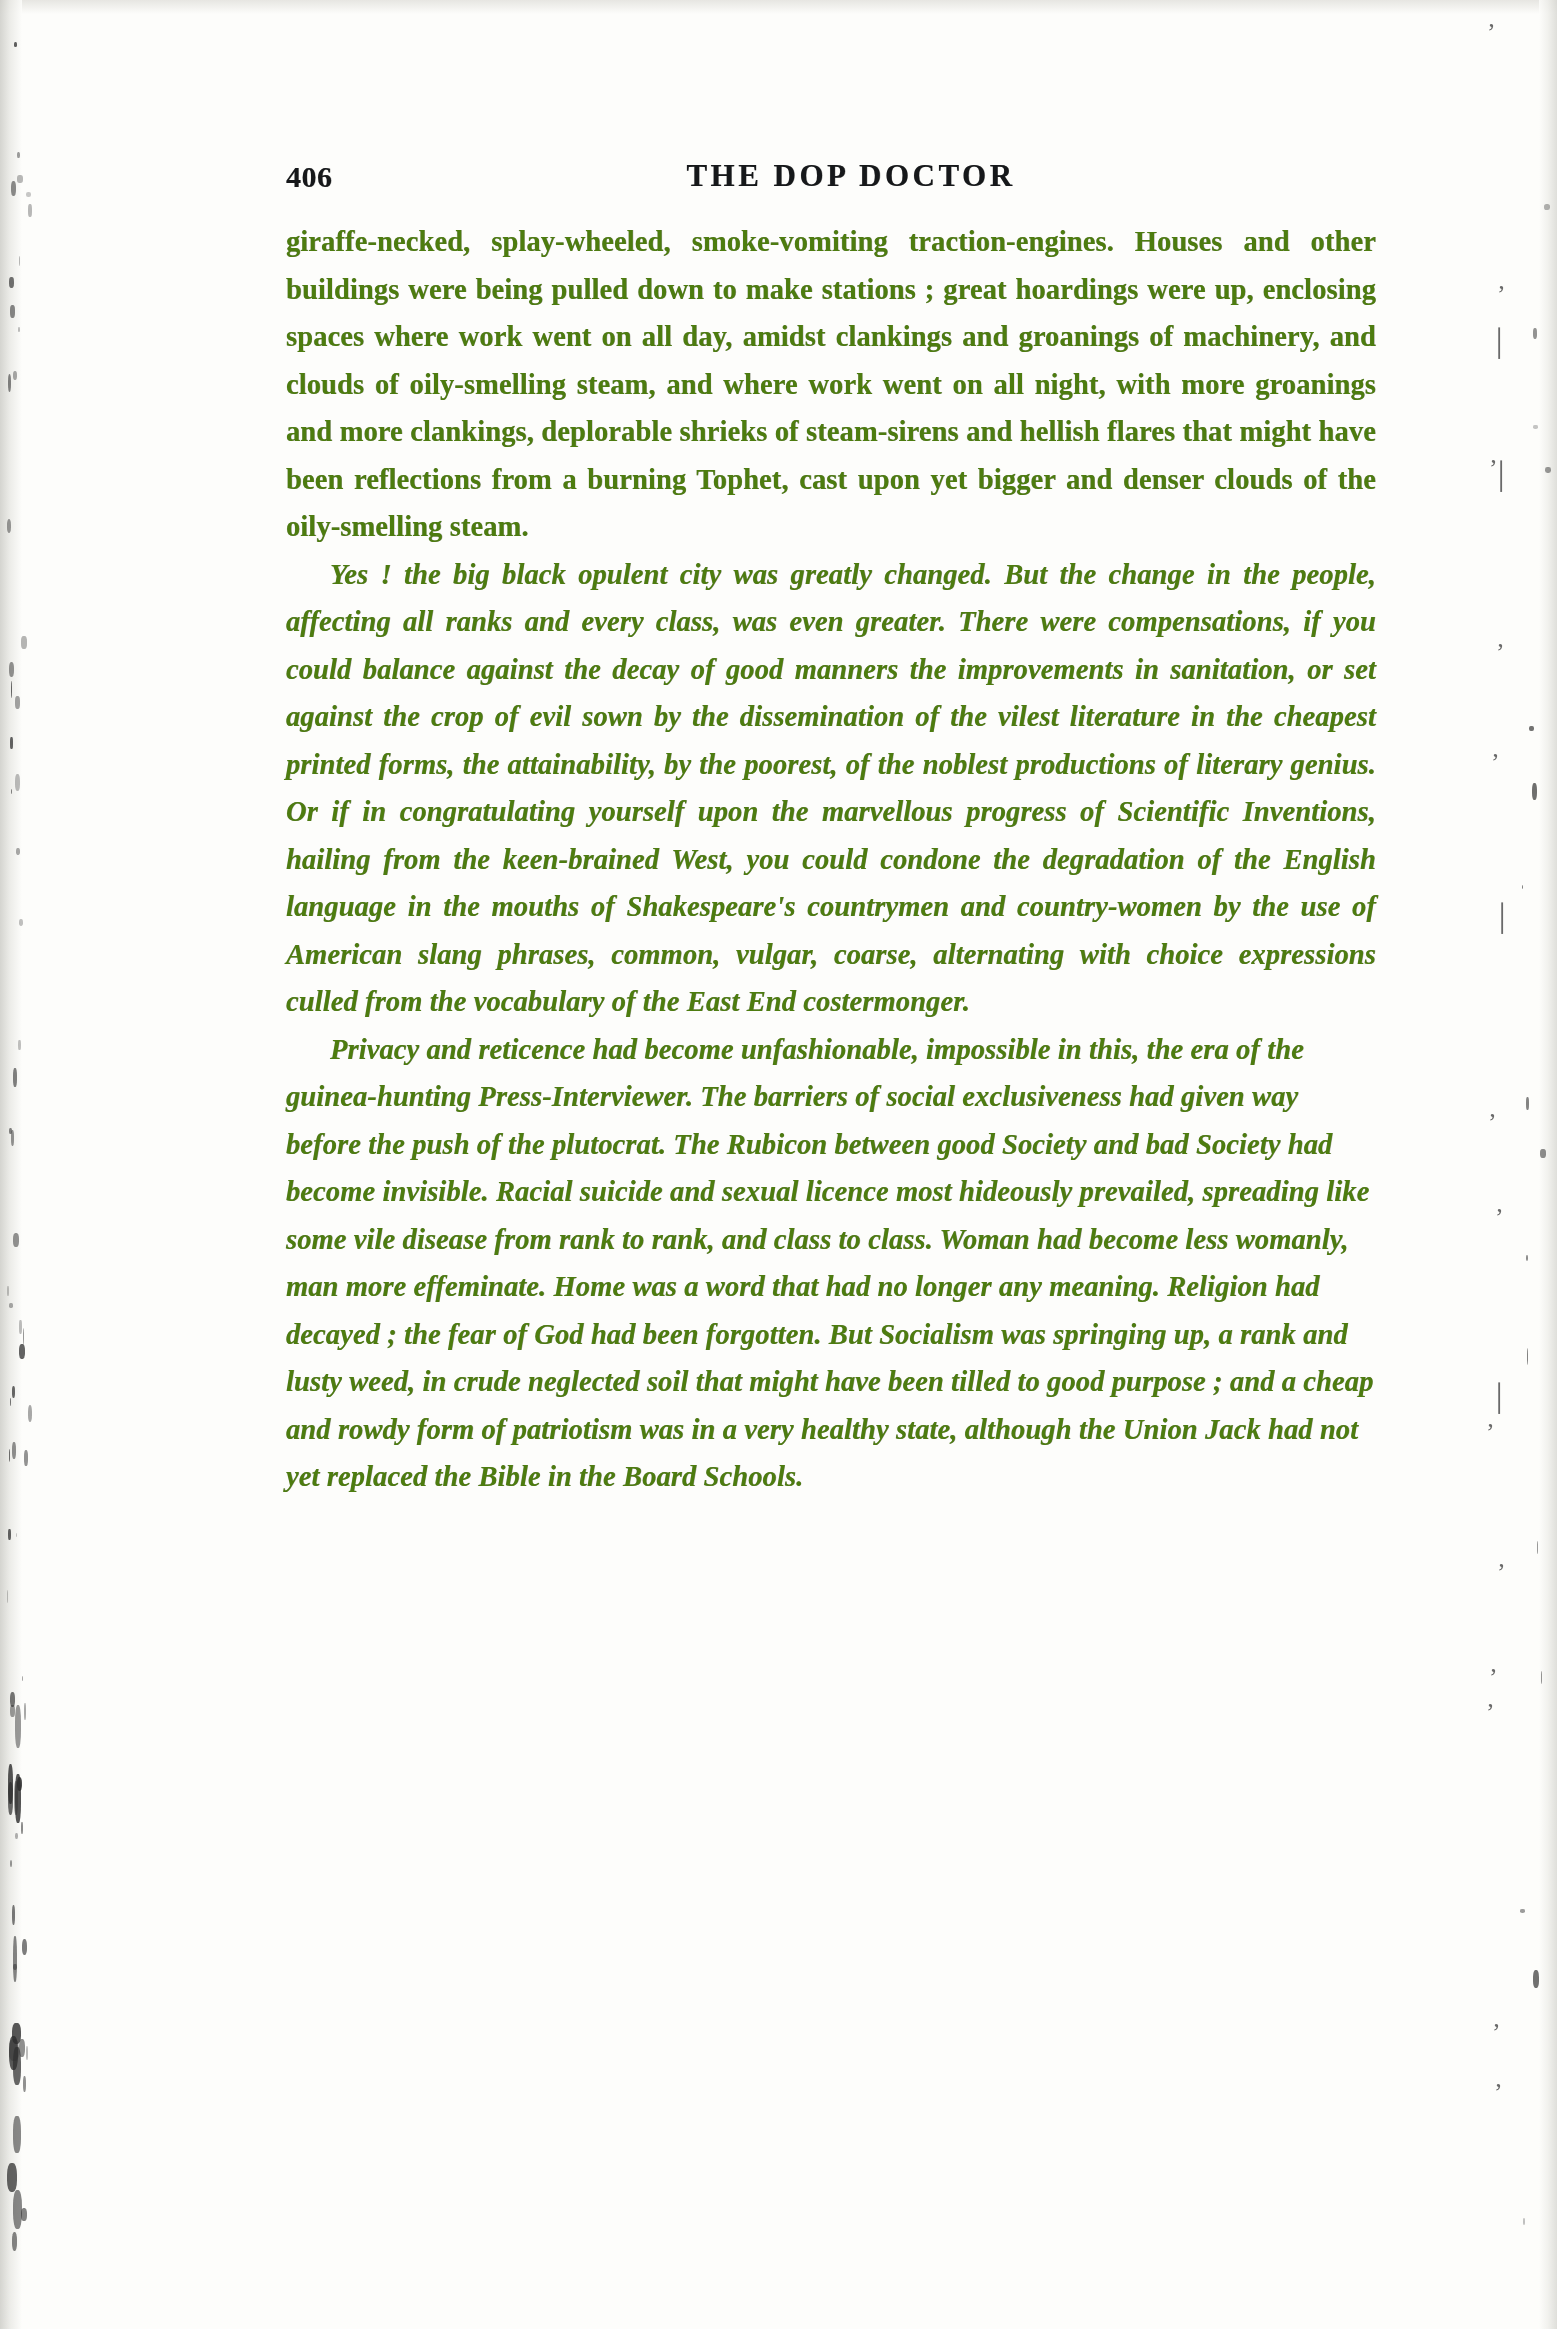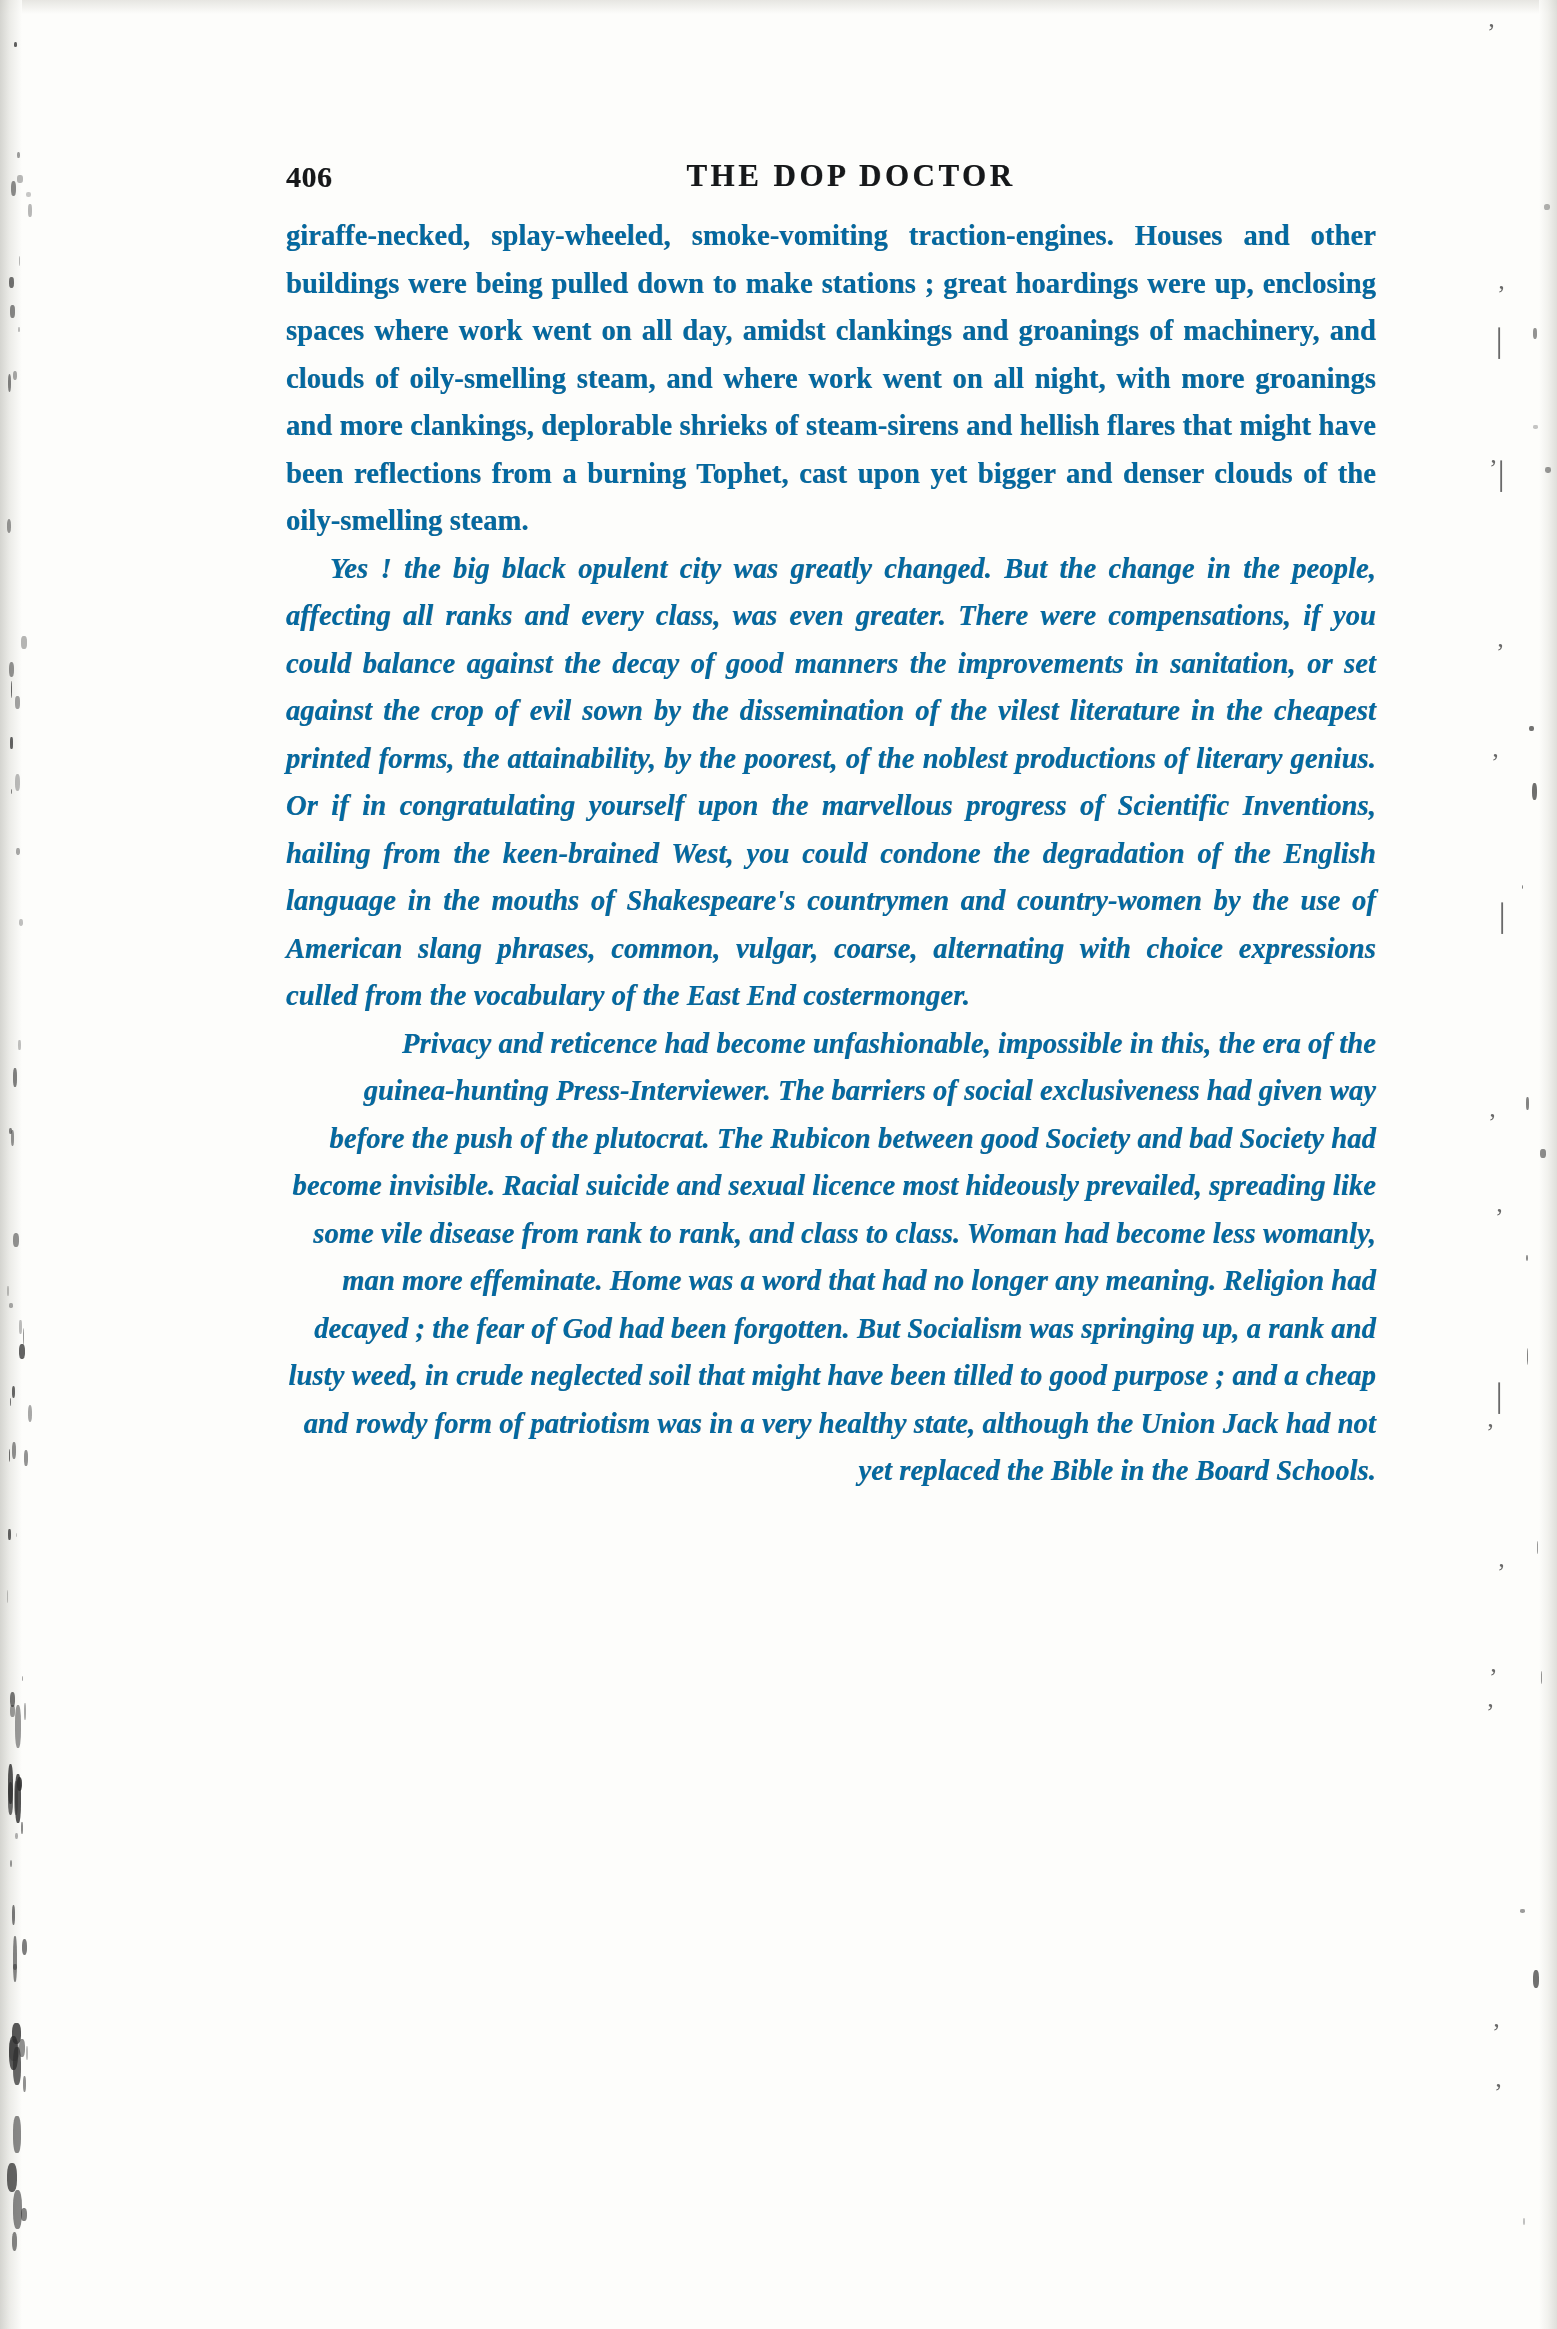--- a/index.html
+++ b/index.html
@@ -91,43 +91,43 @@
     text-align: center;
     font-size: 31px;
     letter-spacing: 3.5px;
     color: #16181a;
     font-weight: 700;
     font-family: "Liberation Serif", serif;
     padding-left: 40px;
   }
 
   .body-text {
-    margin-top: 6px;
+    margin-top: 12px;
     font-size: 28.5px;
     line-height: 47.5px;
-    color: #0369a1;
+    color: #4d7c0f;
     text-align: justify;
     text-justify: inter-word;
     font-family: "Liberation Serif", serif;
     font-weight: 600;
     letter-spacing: .1px;
     -webkit-font-smoothing: none;
   }
   .body-text p {
     margin: 0;
   }
   .body-text p + p {
     margin-top: 0;
   }
   .indent {
     text-indent: 44px;
     font-style: italic;
   }
   .last-line-left {
-    text-align: right;
+    text-align: left;
   }
 
   
   .body-text, .folio, .running-head {
     text-shadow: 0.4px 0 0 rgba(20,20,20,0.35), -0.3px 0.3px 0 rgba(20,20,20,0.18);
   }
 </style>
 </head>
 <body>
 

